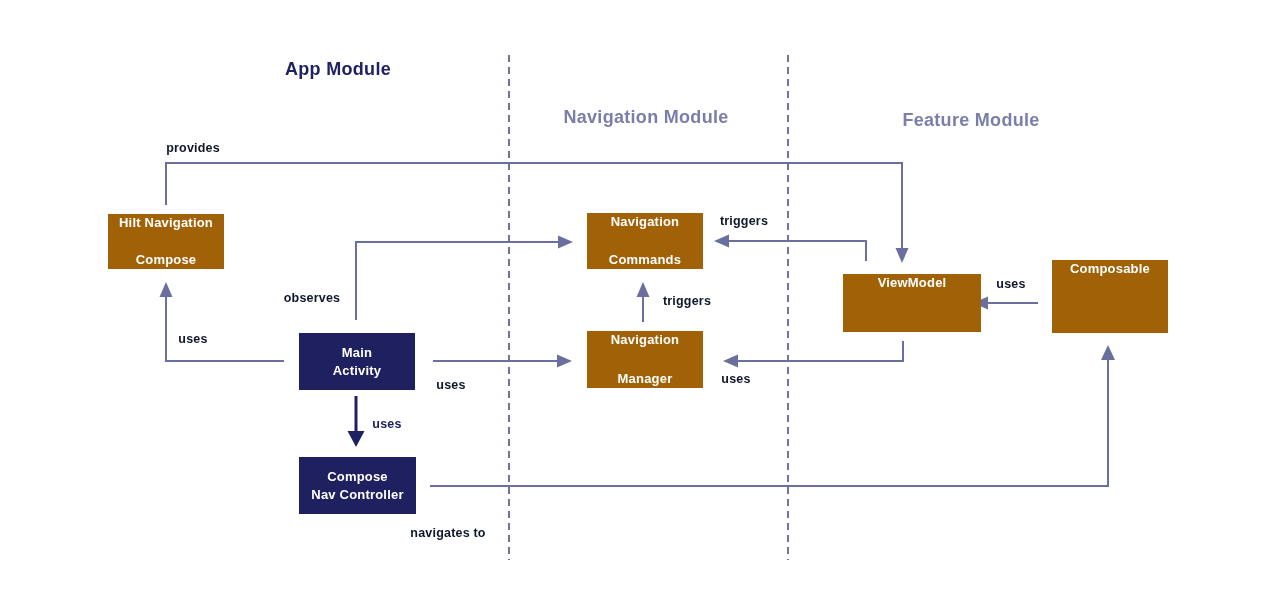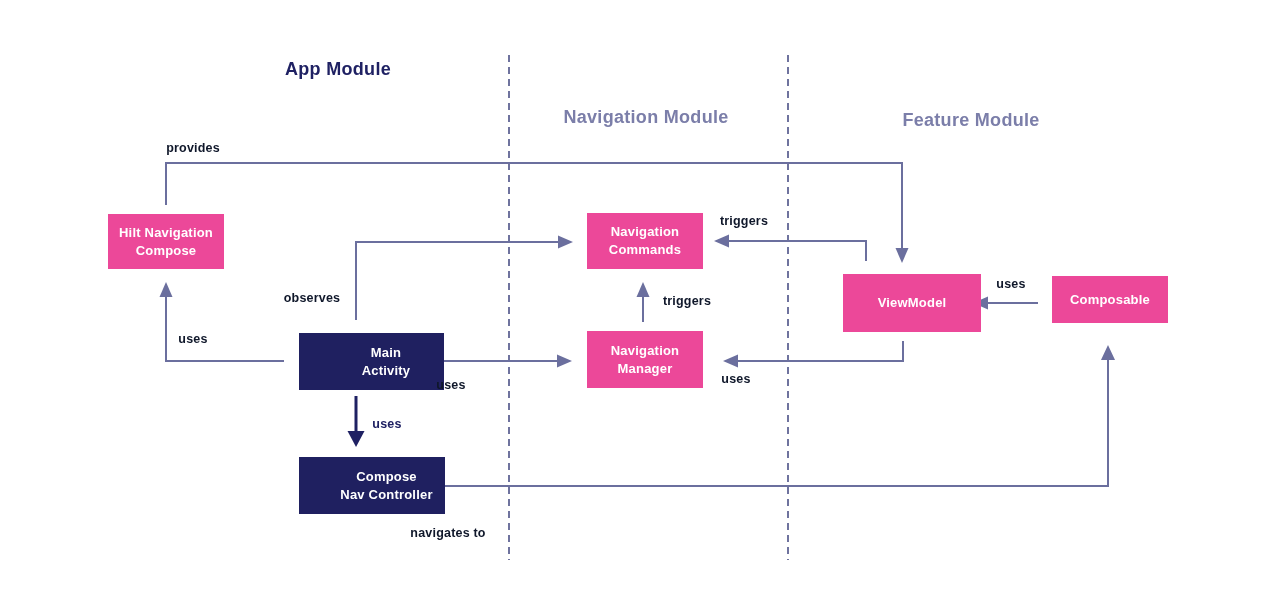--- a/index.html
+++ b/index.html
@@ -38,22 +38,22 @@
     flex-direction: column;
     align-items: center;
     justify-content: center;
     color: #ffffff;
     font-size: 13px;
     font-weight: 700;
     line-height: 18px;
     text-align: center;
     letter-spacing: 0.2px;
   }
-  .node.purple { background: #ec4899; }
-  .node.navy { background: #1f2060; padding-left: 29px; }
+  .node.purple { background: #a16207; justify-content: space-between; }
+  .node.navy { background: #1f2060; }
   .edge-label {
     position: absolute;
     transform: translate(-50%, -50%);
     font-size: 12.5px;
     font-weight: 600;
     color: #0f172a;
     white-space: nowrap;
     letter-spacing: 0.2px;
   }
   .edge-label.dark {
@@ -128,21 +128,21 @@
 
   <div class="node purple" style="left:587px; top:331px; width:116px; height:57px;">
     <span>Navigation</span>
     <span>Manager</span>
   </div>
 
   <div class="node purple" style="left:843px; top:274px; width:138px; height:58px;">
     <span>ViewModel</span>
   </div>
 
-  <div class="node purple" style="left:1052px; top:276px; width:116px; height:47px;">
+  <div class="node purple" style="left:1052px; top:260px; width:116px; height:73px;">
     <span>Composable</span>
   </div>
 
   <div class="edge-label" style="left:193px; top:148px;">provides</div>
   <div class="edge-label" style="left:193px; top:339px;">uses</div>
   <div class="edge-label" style="left:312px; top:298px;">observes</div>
   <div class="edge-label" style="left:451px; top:385px;">uses</div>
   <div class="edge-label dark" style="left:387px; top:424px;">uses</div>
   <div class="edge-label" style="left:448px; top:533px;">navigates to</div>
   <div class="edge-label" style="left:687px; top:301px;">triggers</div>

